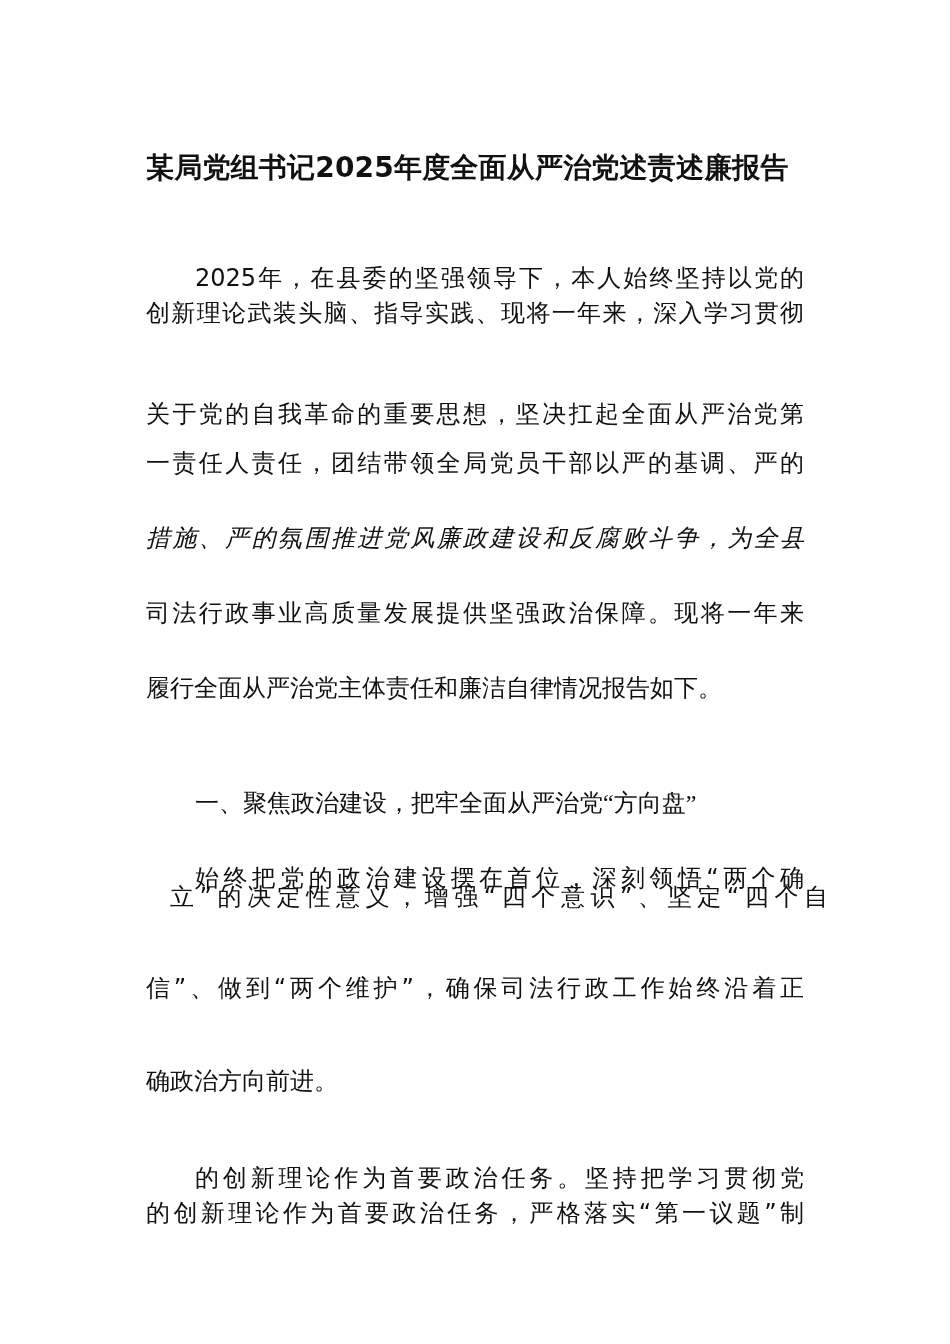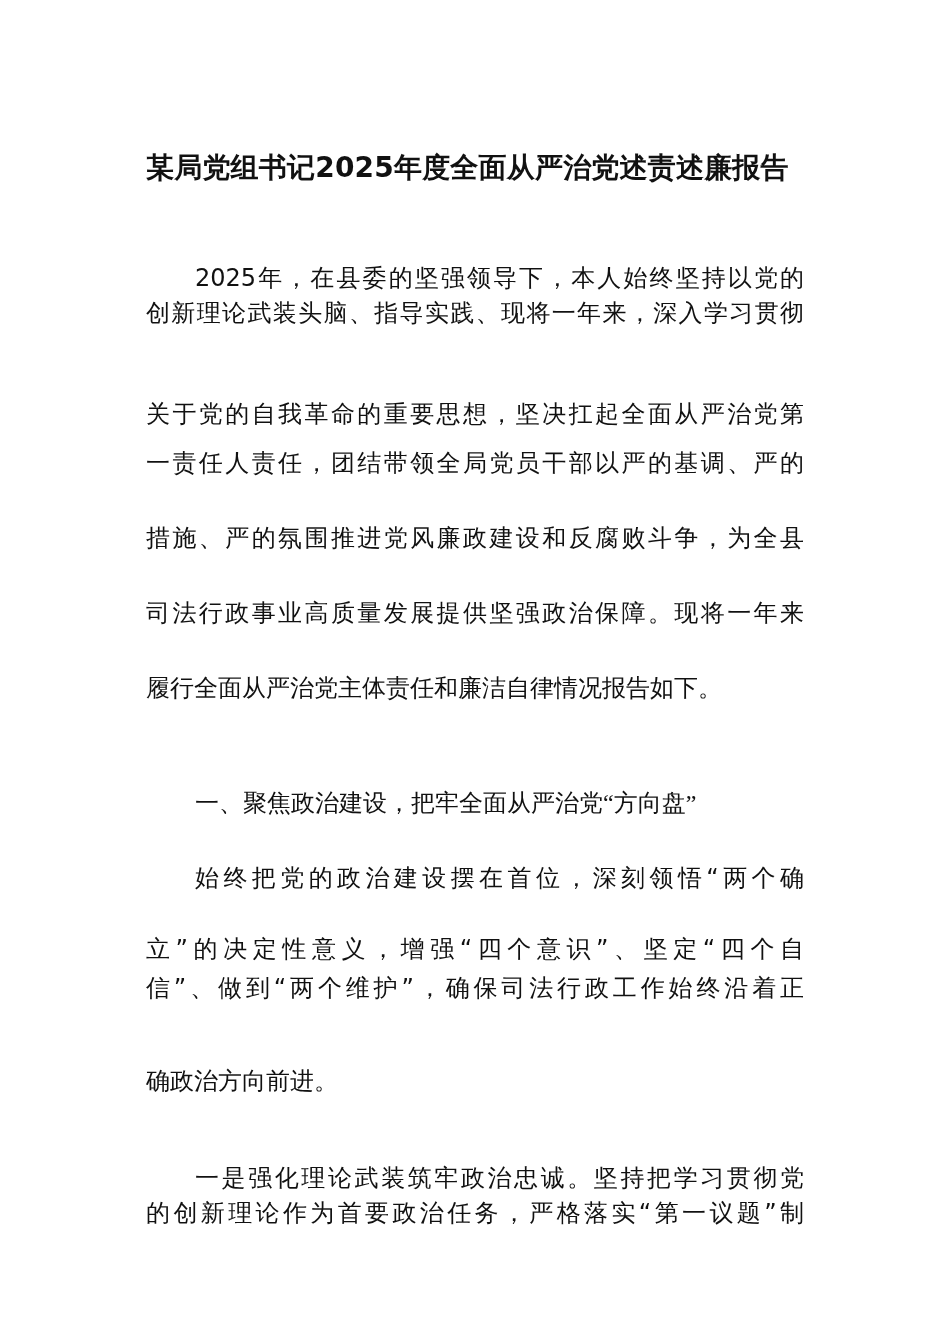--- a/index.html
+++ b/index.html
@@ -58,26 +58,26 @@
 </head>
 <body>
 
 <div class="page">
   <div class="title">某局党组书记2025年度全面从严治党述责述廉报告</div>
 
   <div class="line indent" style="top:221px;">2025年，在县委的坚强领导下，本人始终坚持以党的</div>
   <div class="line" style="top:296px;">创新理论武装头脑、指导实践、现将一年来，深入学习贯彻</div>
   <div class="line" style="top:381px;margin-top:16px;">关于党的自我革命的重要思想，坚决扛起全面从严治党第</div>
   <div class="line" style="top:446px;">一责任人责任，团结带领全局党员干部以严的基调、严的</div>
-  <div class="line" style="top:521px;">措施、严的氛围推进党风廉政建设和反腐败斗争，为全县</div>
+  <div class="line" style="top:521px;font-style:italic;">措施、严的氛围推进党风廉政建设和反腐败斗争，为全县</div>
   <div class="line" style="top:596px;">司法行政事业高质量发展提供坚强政治保障。现将一年来</div>
   <div class="line last" style="top:671px;">履行全面从严治党主体责任和廉洁自律情况报告如下。</div>
 
   <div class="line indent last" style="top:746px;font-family:Liberation Serif, serif;">一、聚焦政治建设，把牢全面从严治党“方向盘”</div>
 
   <div class="line indent" style="top:821px;">始终把党的政治建设摆在首位，深刻领悟“两个确</div>
-  <div class="line" style="top:932px;">立”的决定性意义，增强“四个意识”、坚定“四个自</div>
+  <div class="line" style="top:880px;margin-left:24px;">立”的决定性意义，增强“四个意识”、坚定“四个自</div>
   <div class="line" style="top:971px;">信”、做到“两个维护”，确保司法行政工作始终沿着正</div>
   <div class="line last" style="top:1046px;margin-top:18px;">确政治方向前进。</div>
 
-  <div class="line indent" style="top:1121px;">一是强化理论武装筑牢政治忠诚。坚持把学习贯彻党</div>
+  <div class="line indent" style="top:1121px;">的创新理论作为首要政治任务。坚持把学习贯彻党</div>
   <div class="line" style="top:1196px;">的创新理论作为首要政治任务，严格落实“第一议题”制</div>
 </div>
 
 </body></html>

